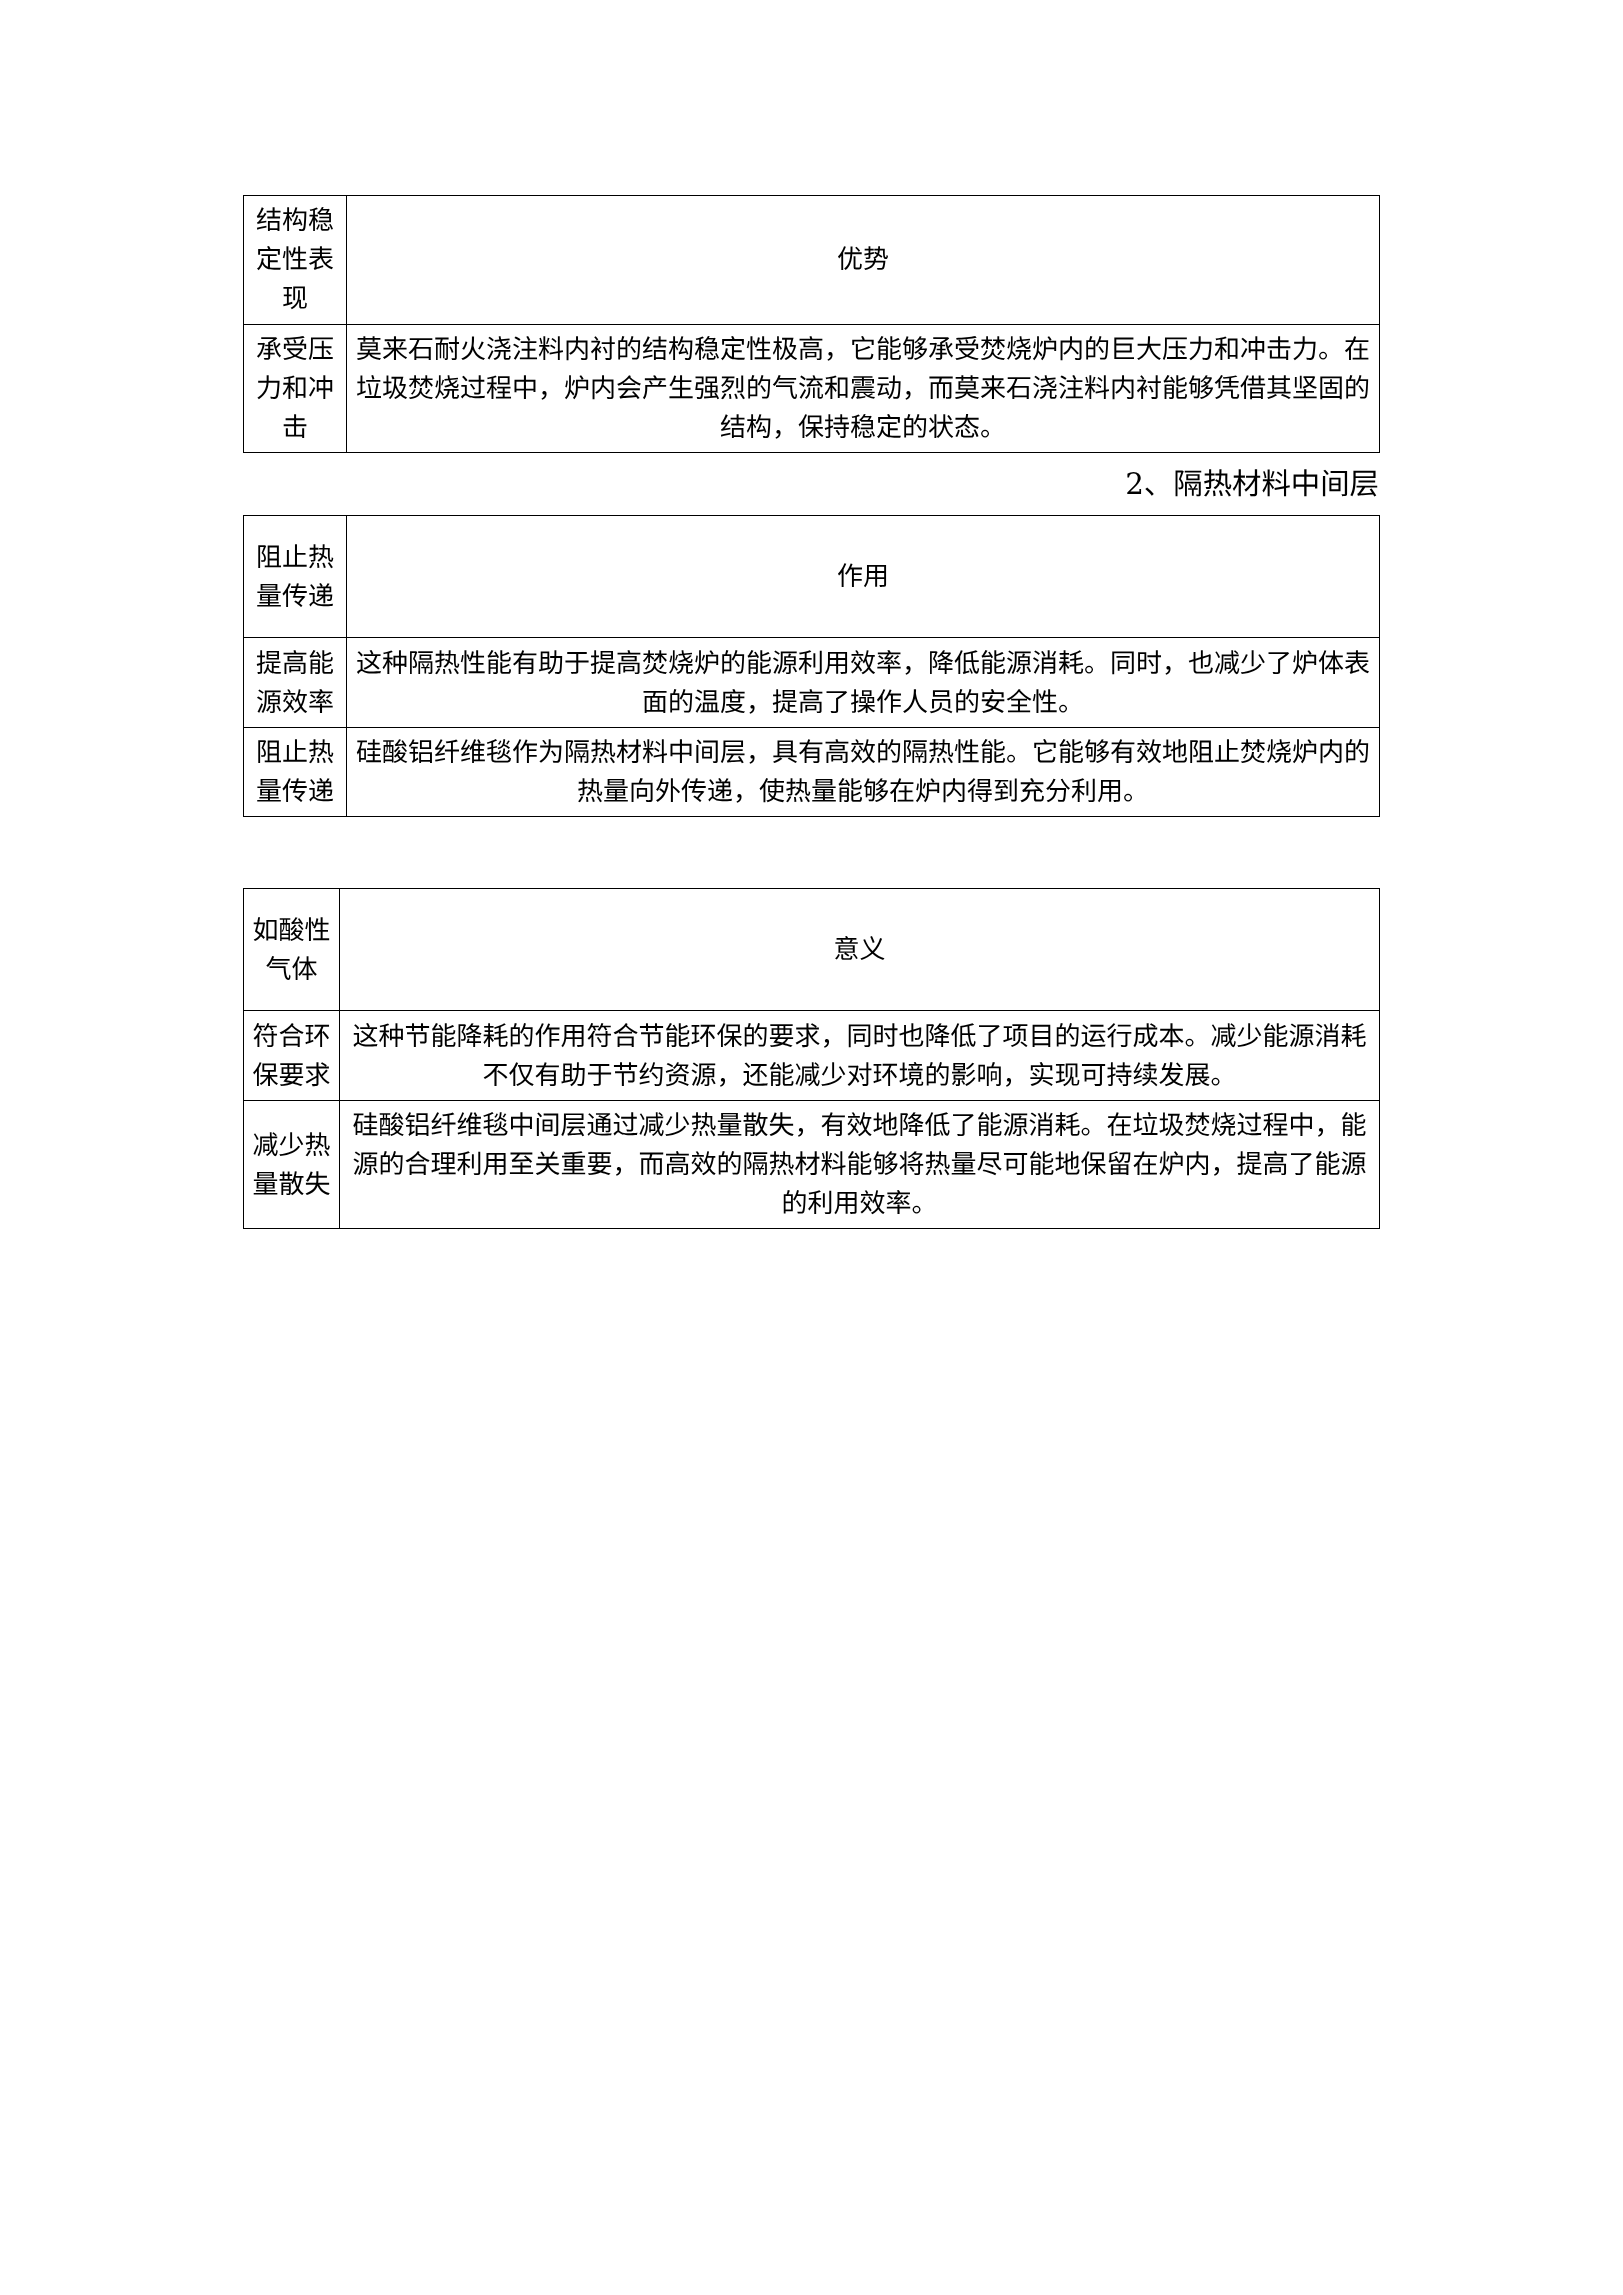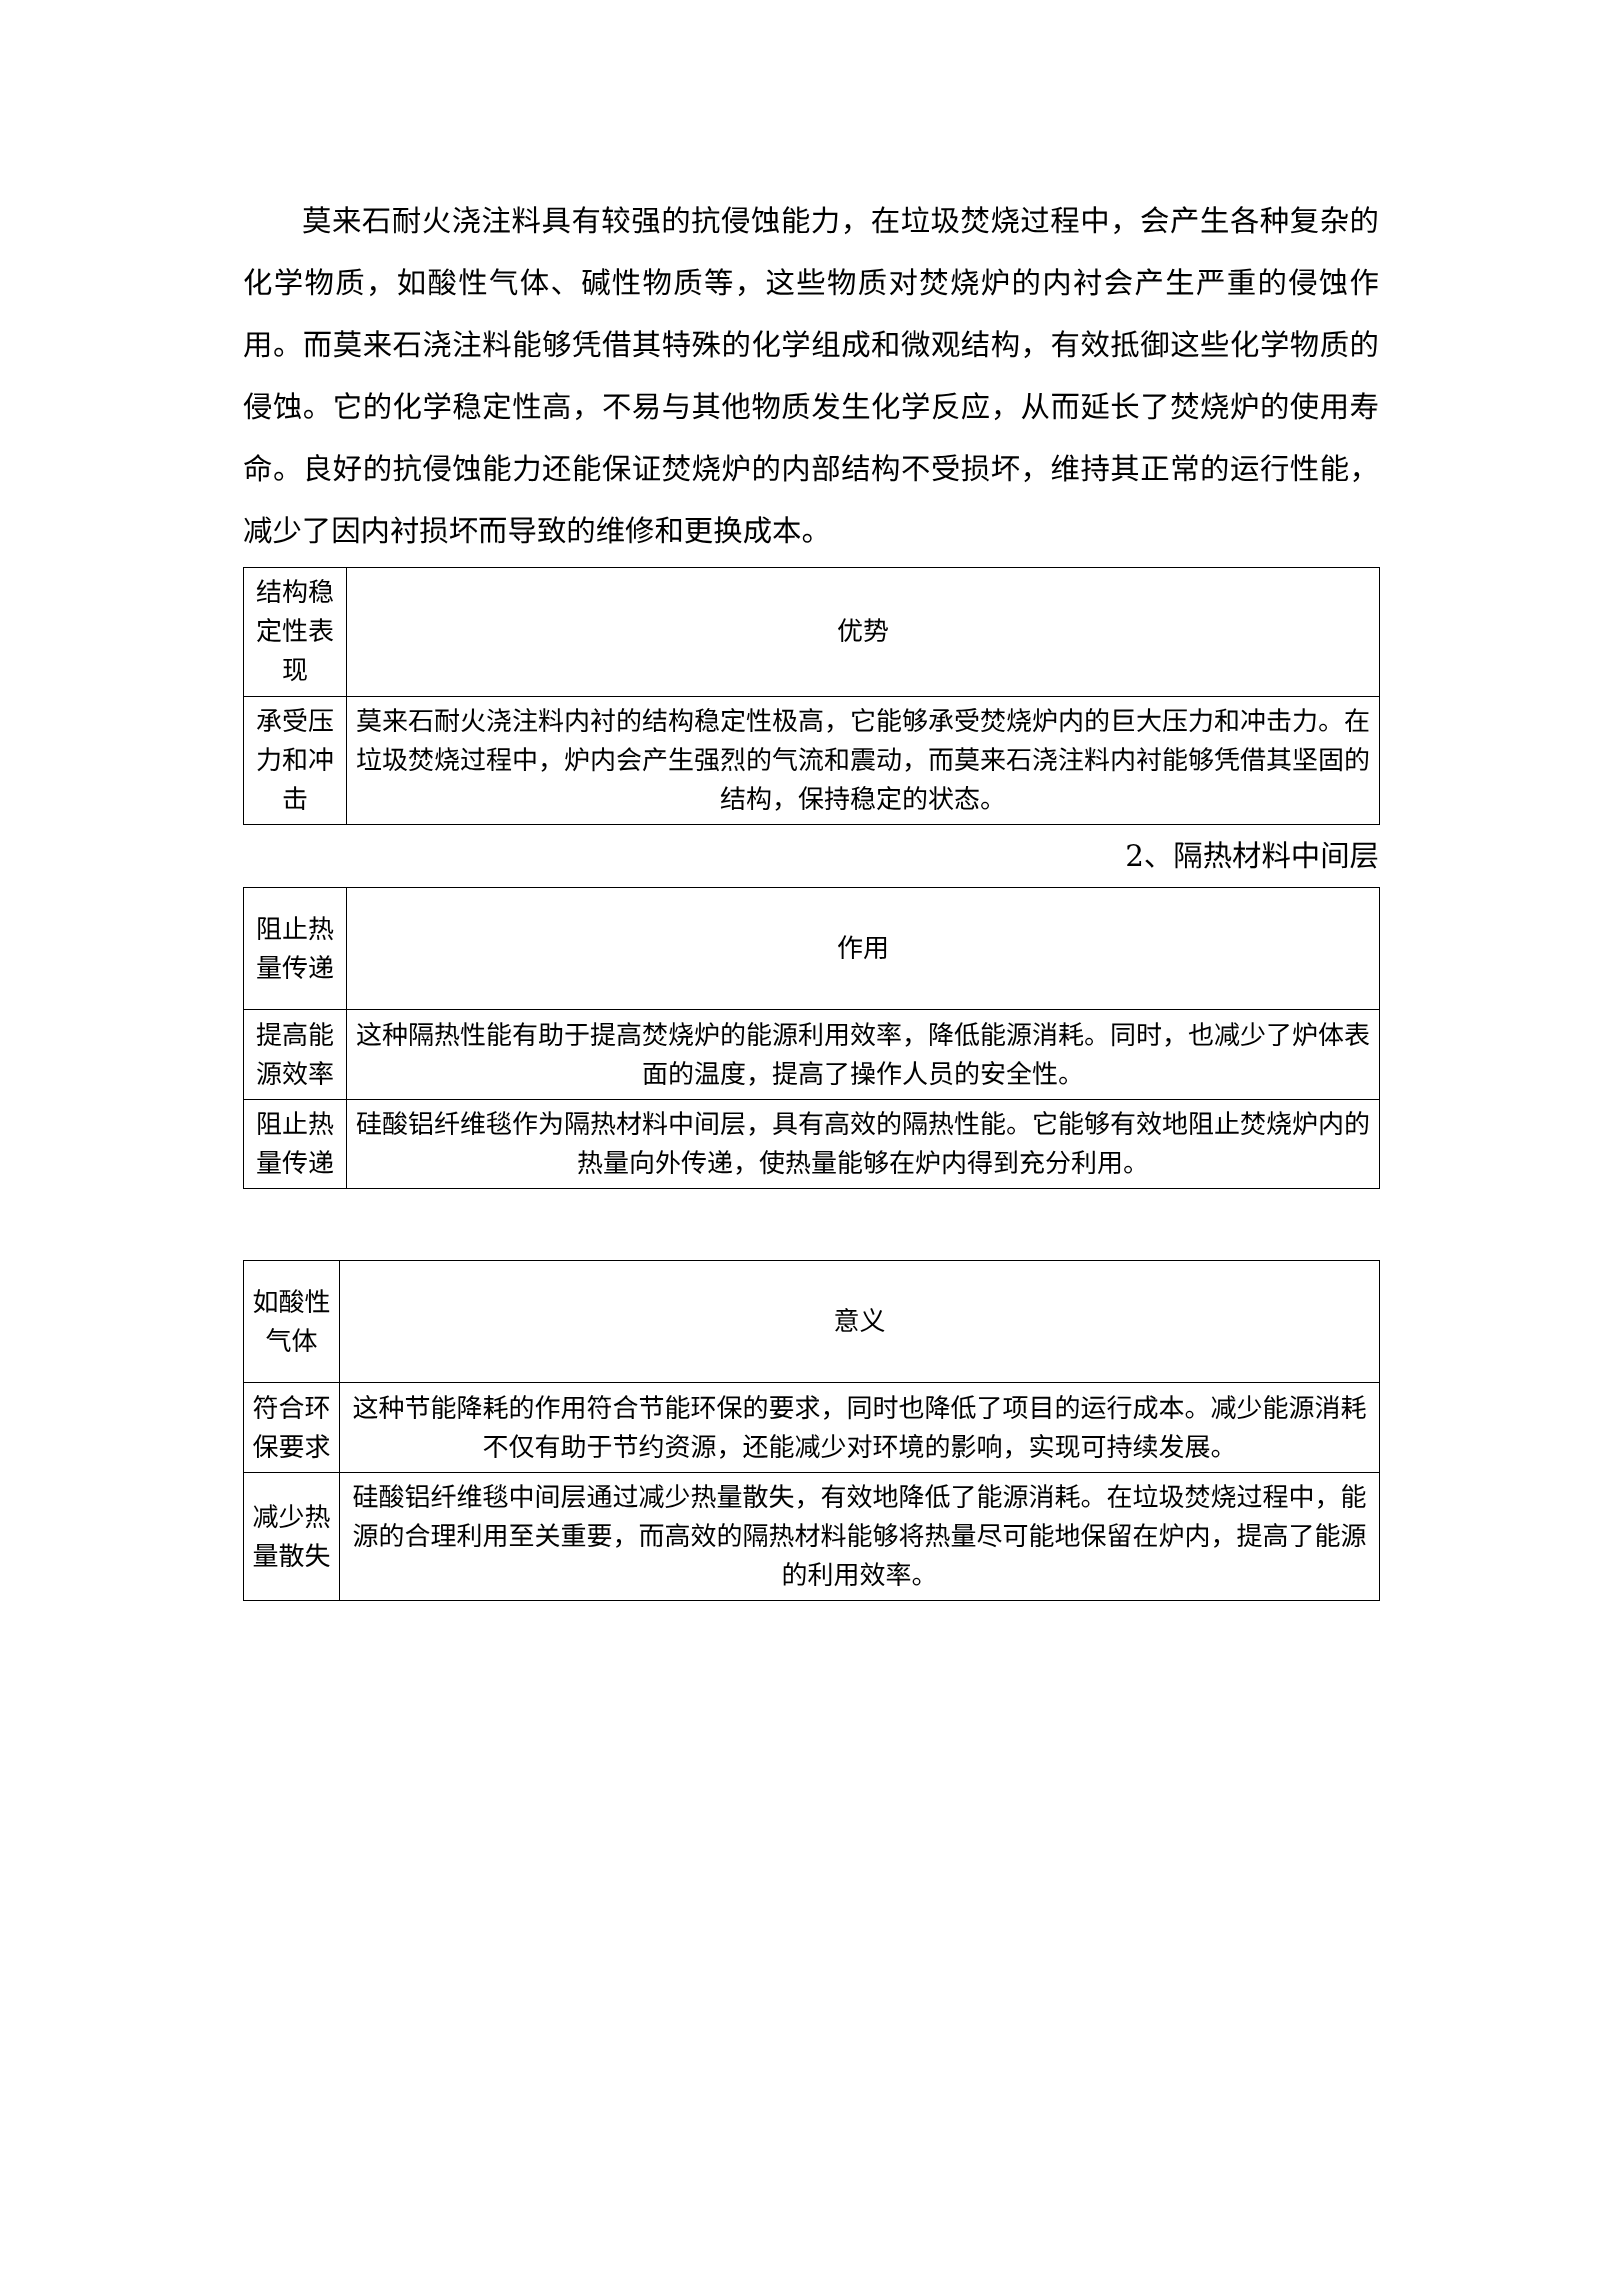--- a/index.html
+++ b/index.html
@@ -88,21 +88,20 @@
   .head-row td { height: 111px; }
   .spacer-gap { height: 71px; }
   .spacer-small { height: 5.2px; }
 </style>
 </head>
 <body>
 
 <div class="page">
   <div class="content">
 
-    <p class="body-para">莫来石耐火浇注料具有较强的抗侵蚀能力，在垃圾焚烧过程中，会产生各种复杂的化学物质，如酸性气体、碱性物质等，这些物质对焚烧炉的内衬会产生严重的侵蚀作用。而莫来石浇注料能够凭借其特殊的化学组成和微观结构，有效抵御这些化学物质的侵蚀。它的化学稳定性高，不易与其他物质发生化学反应，从而延长了焚烧炉的使用寿命。良好的抗侵蚀能力还能保证焚烧炉的内部结构不受损坏，维持其正常的运行性能，减少了因内衬损坏而导致的维修和更换成本。</p>
 
     <div class="spacer-small"></div>
 
     <table class="doc-table tbl-a">
       <colgroup>
           <col class="c1">
           <col class="c2">
         </colgroup>
       <tbody>
         <tr class="head-row">

